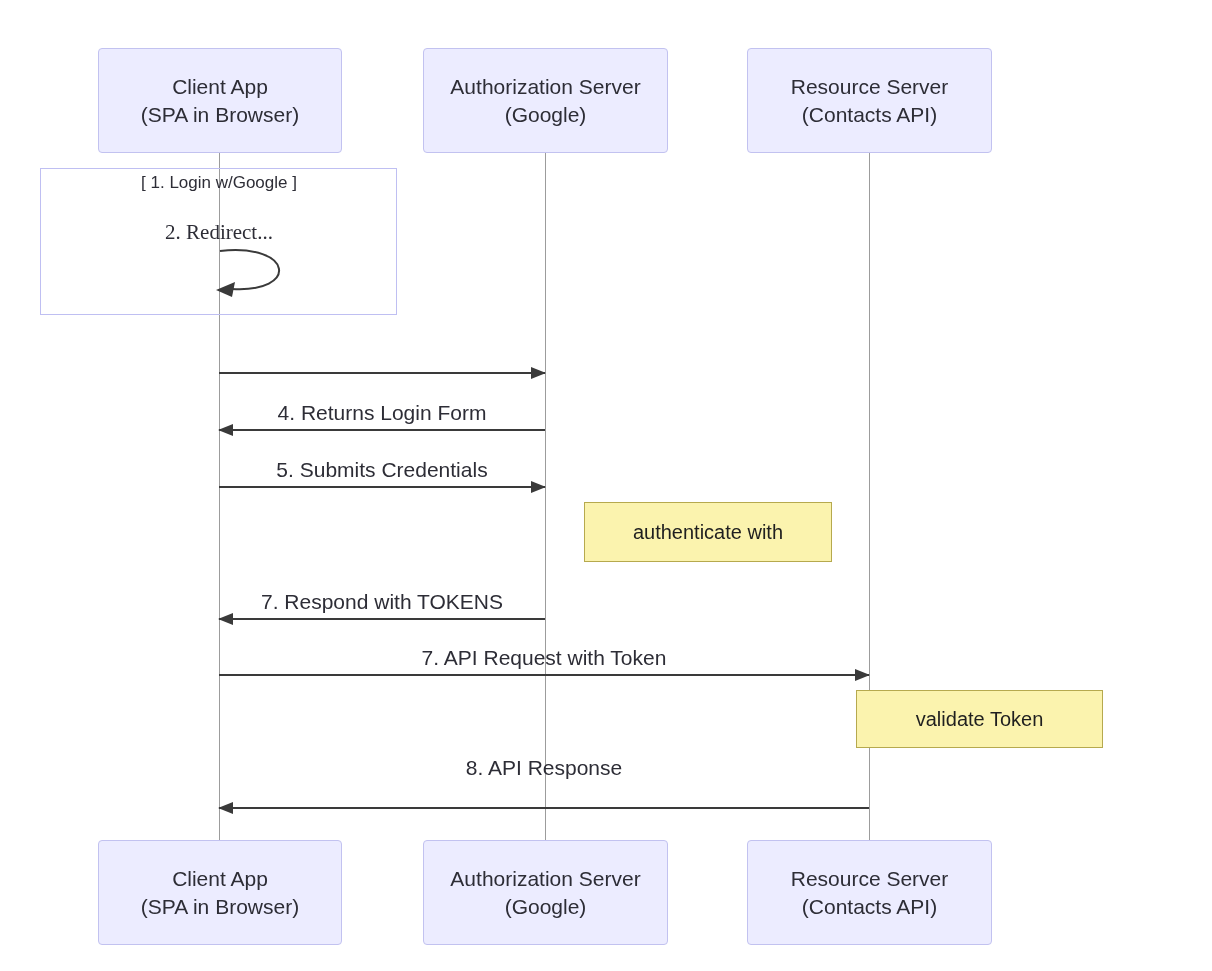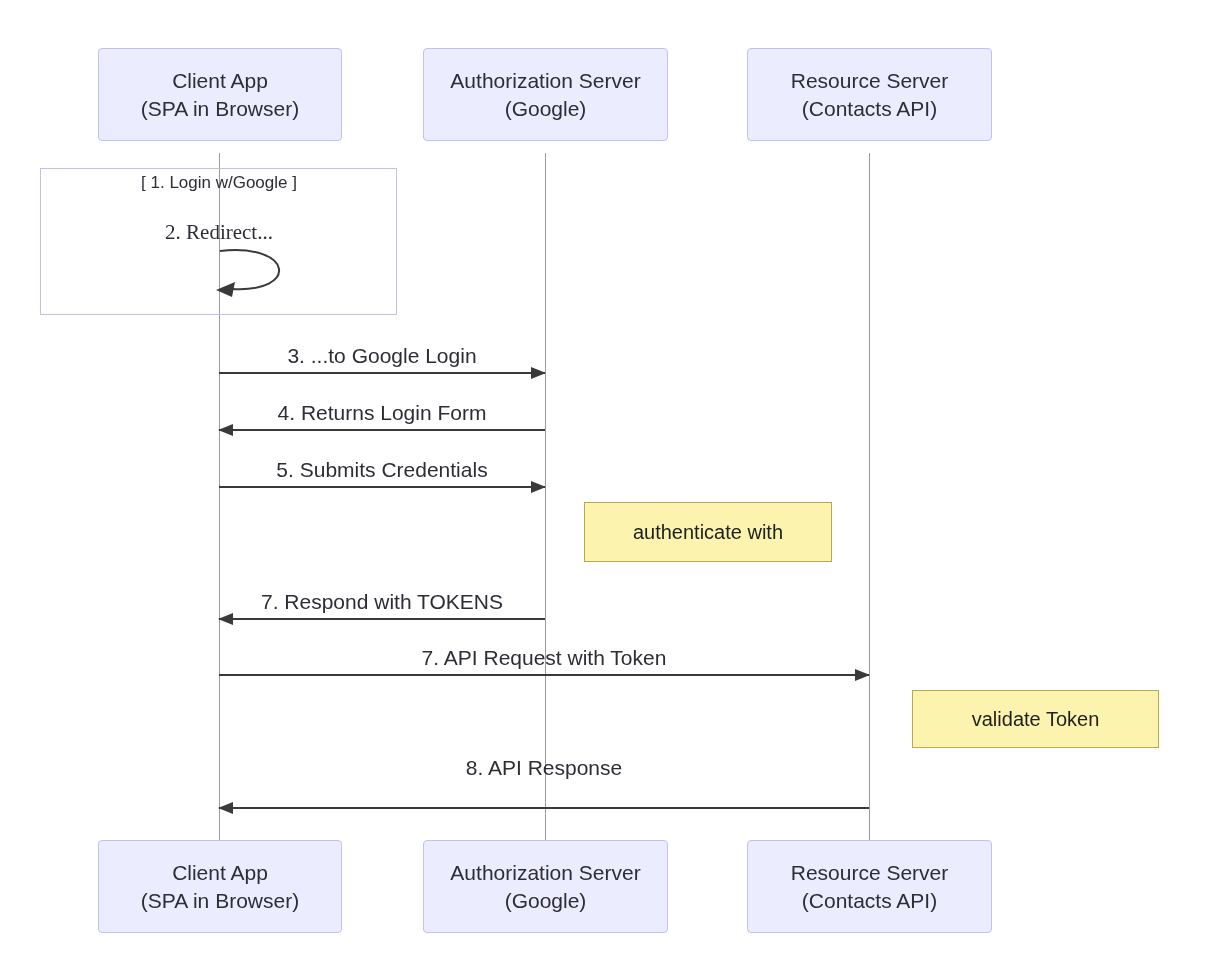--- a/index.html
+++ b/index.html
@@ -24,21 +24,21 @@
   }
   .lifeline {
     position: absolute;
     top: 153px;
     height: 688px;
     width: 1px;
     background: var(--lifeline);
   }
   .actor {
     position: absolute;
-    height: 93px;
+    height: 105px;
     background: var(--actor-fill);
     border: 1.5px solid var(--actor-border);
     border-radius: 4px;
     display: flex;
     align-items: center;
     justify-content: center;
     text-align: center;
     box-sizing: border-box;
   }
   .actor-label {
@@ -170,21 +170,20 @@
 
   <div class="frame"></div>
   <div class="frame-label">[ 1. Login w/Google ]</div>
 
   <div class="self-msg-label">2. Redirect...</div>
   <svg class="loop-svg" width="1212" height="971">
     <path d="M 220 251 C 294 243, 299 293, 232 289" fill="none" stroke="#3a3a3a" stroke-width="2"></path>
     <polygon points="216,290 235,282 232,297" fill="#3a3a3a"></polygon>
   </svg>
 
-  <div class="msg-label" style="left:382px; top:342px">3. ...to Google Login</div>
   <div class="arrow" style="left:219px; top:372px; width:326px">
     <div class="head head-right"></div>
   </div>
 
   <div class="msg-label" style="left:382px; top:399px">4. Returns Login Form</div>
   <div class="arrow" style="left:219px; top:429px; width:326px">
     <div class="head head-left"></div>
   </div>
 
   <div class="msg-label" style="left:382px; top:456px">5. Submits Credentials</div>
@@ -199,21 +198,21 @@
   <div class="msg-label" style="left:382px; top:588px">7. Respond with TOKENS</div>
   <div class="arrow" style="left:219px; top:618px; width:326px">
     <div class="head head-left"></div>
   </div>
 
   <div class="msg-label" style="left:544px; top:644px">7. API Request with Token</div>
   <div class="arrow" style="left:219px; top:674px; width:650px">
     <div class="head head-right"></div>
   </div>
 
-  <div class="note" style="left:912px; top:690px; width:247px; height:58px">
+  <div class="note" style="left:856px; top:690px; width:247px; height:58px">
     <span>validate Token</span>
   </div>
 
   <div class="msg-label" style="left:544px; top:754px">8. API Response</div>
   <div class="arrow" style="left:219px; top:807px; width:650px">
     <div class="head head-left"></div>
   </div>
 
 </div>
 

